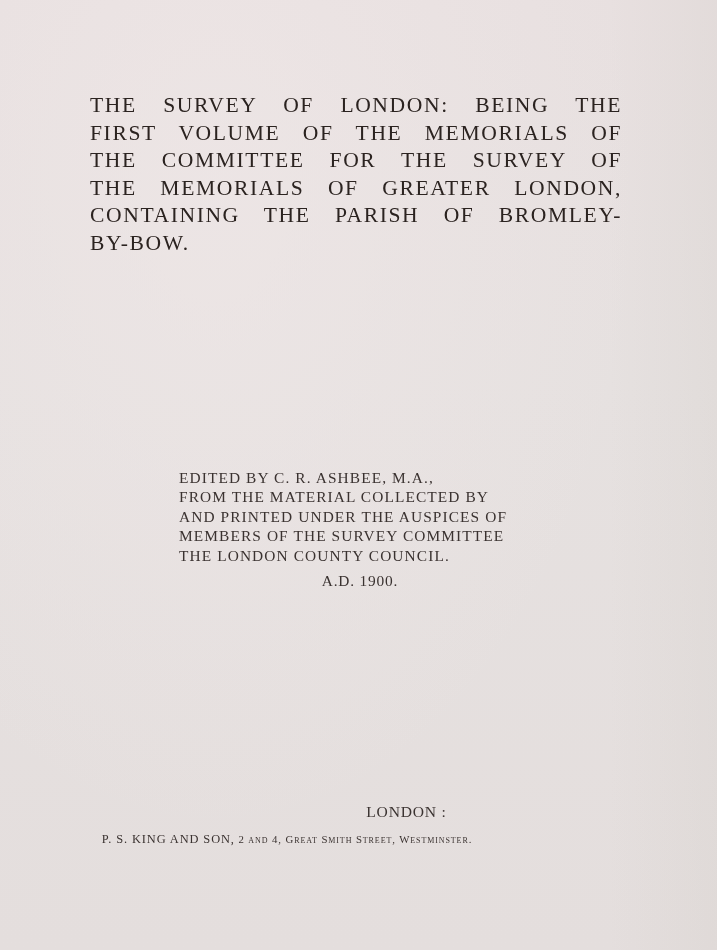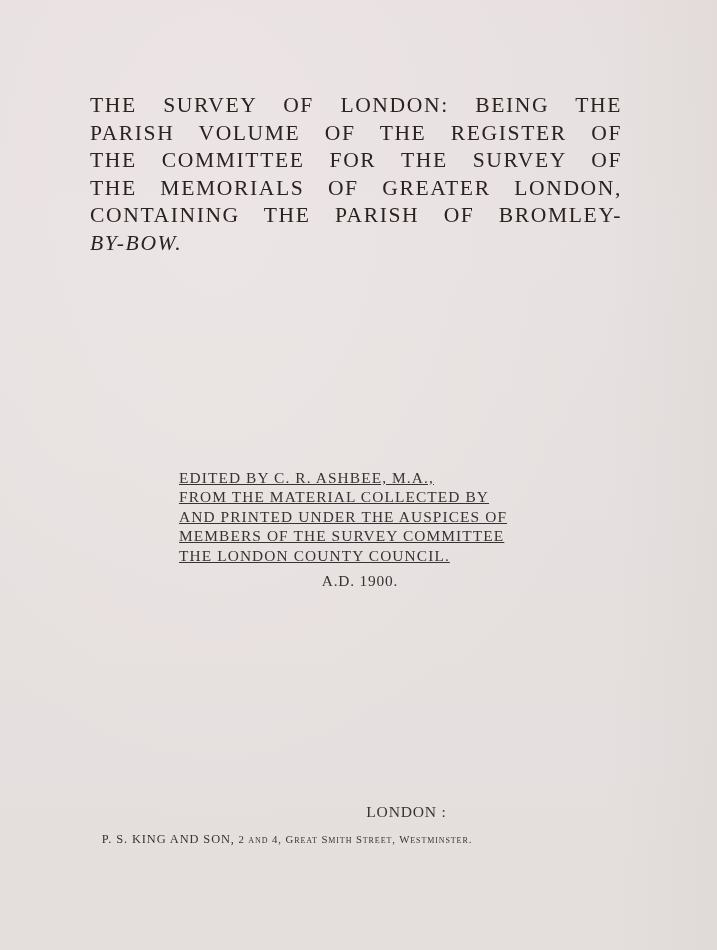--- a/index.html
+++ b/index.html
@@ -17,46 +17,46 @@
         linear-gradient(90deg, rgba(0,0,0,0) 85%, rgba(210,205,200,0.25) 100%);
     }
     .title {
       position: absolute; left: 90px; top: 92px; width: 532px;
       font-family: "Liberation Serif", "DejaVu Serif", serif;
       font-size: 21.6px; line-height: 27.5px;
       letter-spacing: 1.6px; color: #2b2320;
       text-align: justify; text-align-last: left;
     }
     .title .line { display: block; text-align: justify; text-align-last: justify; white-space: nowrap; }
-    .title .line.last { text-align-last: left; font-style: italic; }
+    .title .line.last { text-align-last: left; }
     .editor {
       position: absolute; left: 179px; top: 468px; width: 362px;
       font-size: 15.4px; line-height: 19.4px; letter-spacing: 1.1px; color: #3a3230;
     }
-    .editor .line { display: block; white-space: nowrap; text-decoration: underline; }
+    .editor .line { display: block; white-space: nowrap; }
     .editor .date { display: block; text-align: center; margin-top: 6px; letter-spacing: 0.8px; }
     .place {
       position: absolute; left: 0; width: 717px; top: 803px; text-align: center;
       font-size: 15.6px; letter-spacing: 0.8px; color: #3a3230; padding-left: 48px;
     }
     .publisher {
       position: absolute; left: 0; width: 574px; top: 832px; text-align: center;
       font-size: 10.8px; letter-spacing: 0.9px; color: #3a3230;
       font-variant: small-caps;
     }
     .publisher .caps { font-size: 12.4px; }
   </style>
 </head>
 <body>
 
 <div class="page">
 
   <div class="title">
     <span class="line">THE SURVEY OF LONDON: BEING THE</span>
-    <span class="line">PARISH VOLUME OF THE REGISTER OF</span>
+    <span class="line">FIRST VOLUME OF THE MEMORIALS OF</span>
     <span class="line">THE COMMITTEE FOR THE SURVEY OF</span>
     <span class="line">THE MEMORIALS OF GREATER LONDON,</span>
     <span class="line">CONTAINING THE PARISH OF BROMLEY-</span>
     <span class="line last">BY-BOW.</span>
   </div>
 
   <div class="editor">
     <span class="line">EDITED BY C. R. ASHBEE, M.A.,</span>
     <span class="line">FROM THE MATERIAL COLLECTED BY</span>
     <span class="line">AND PRINTED UNDER THE AUSPICES OF</span>

